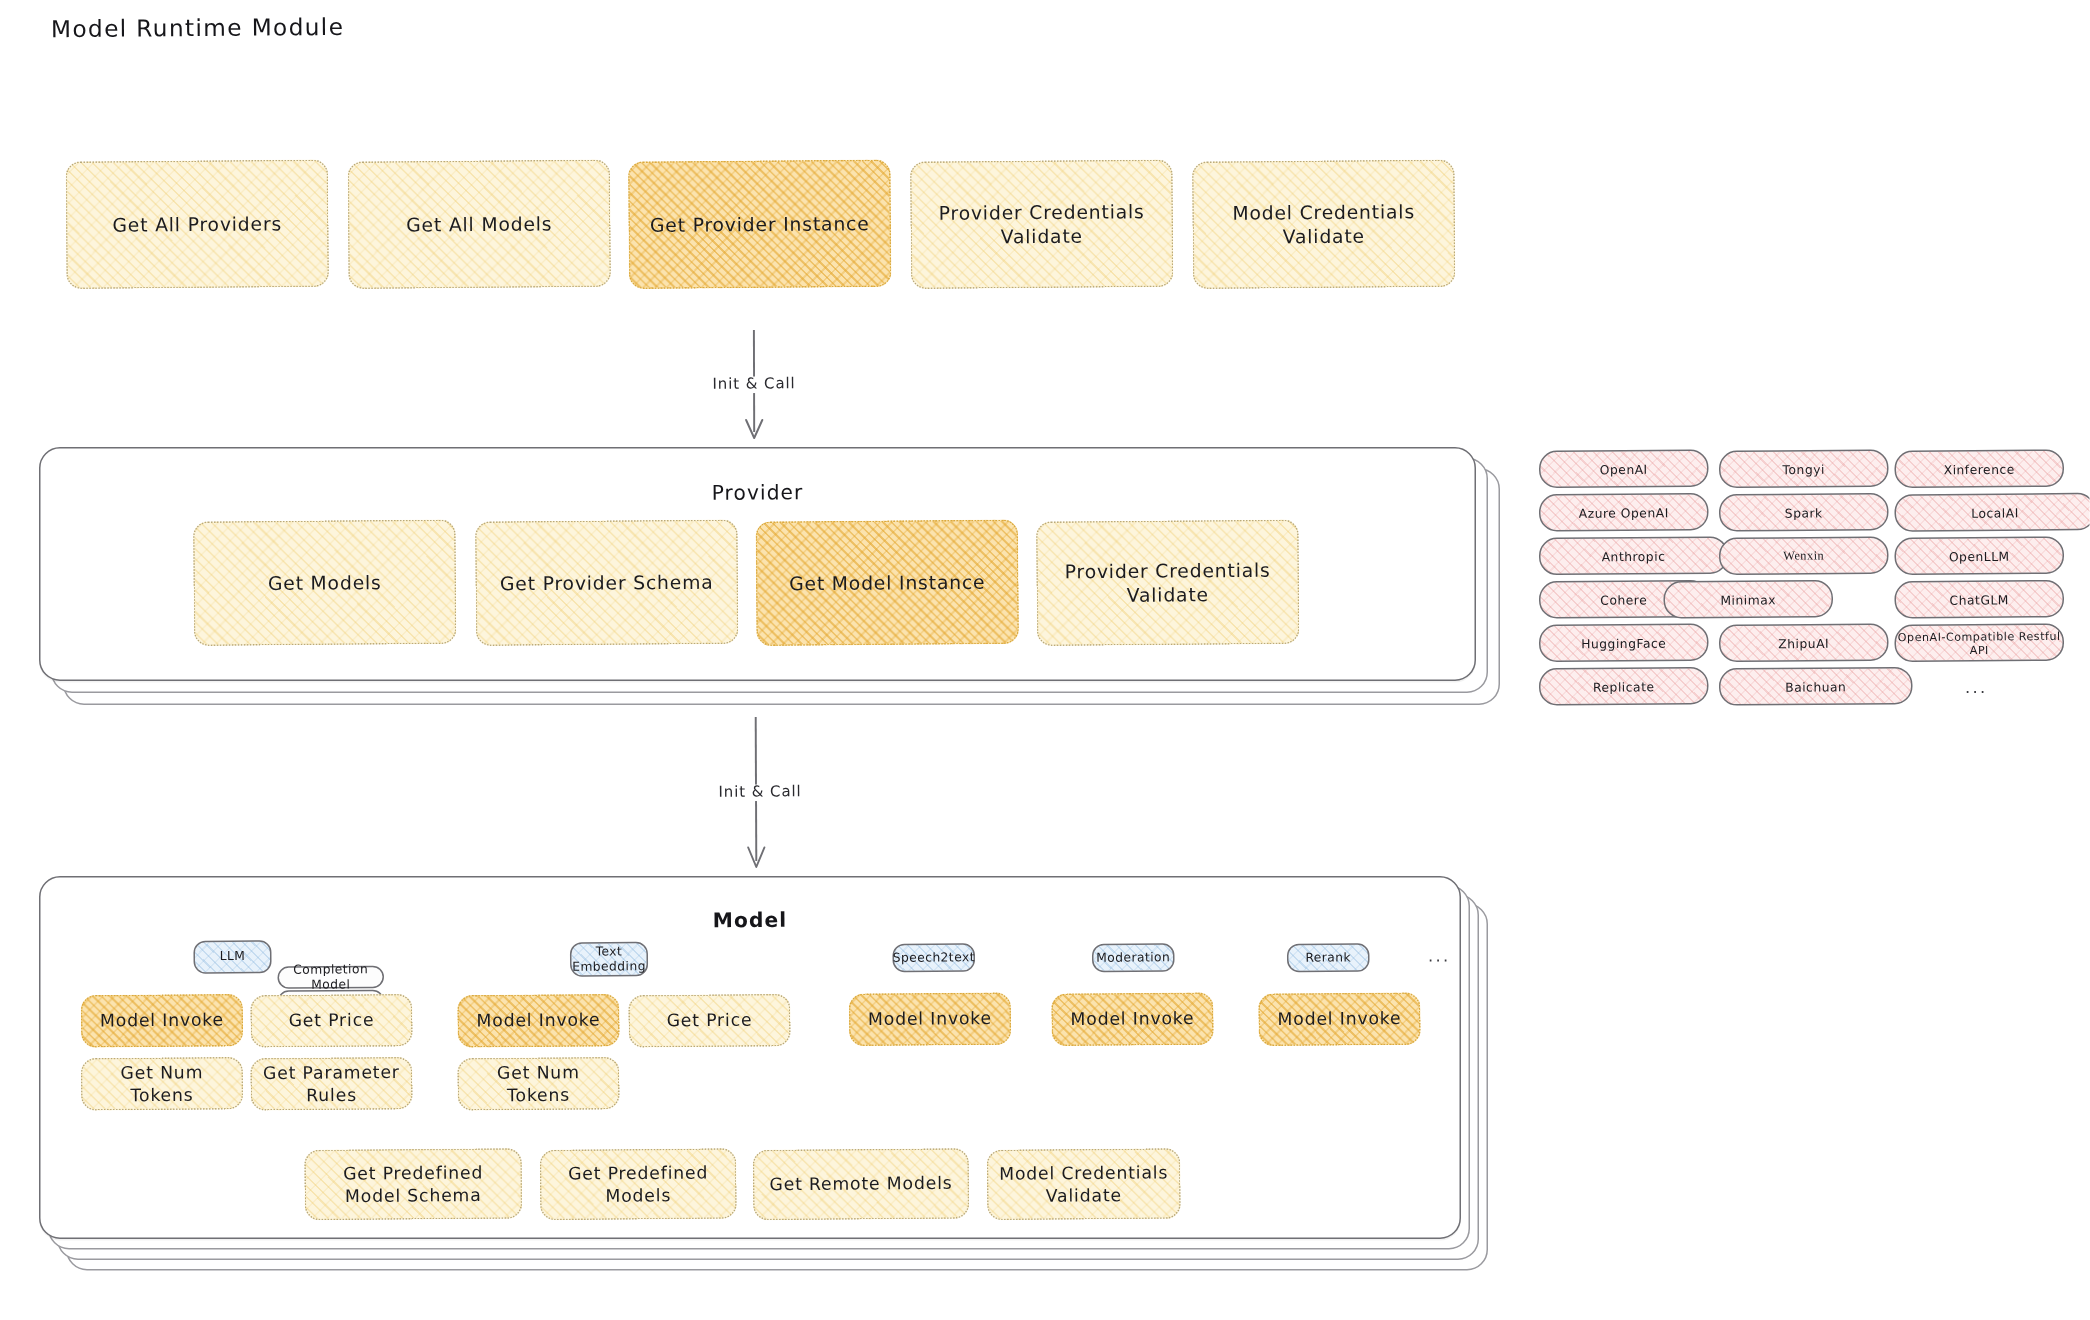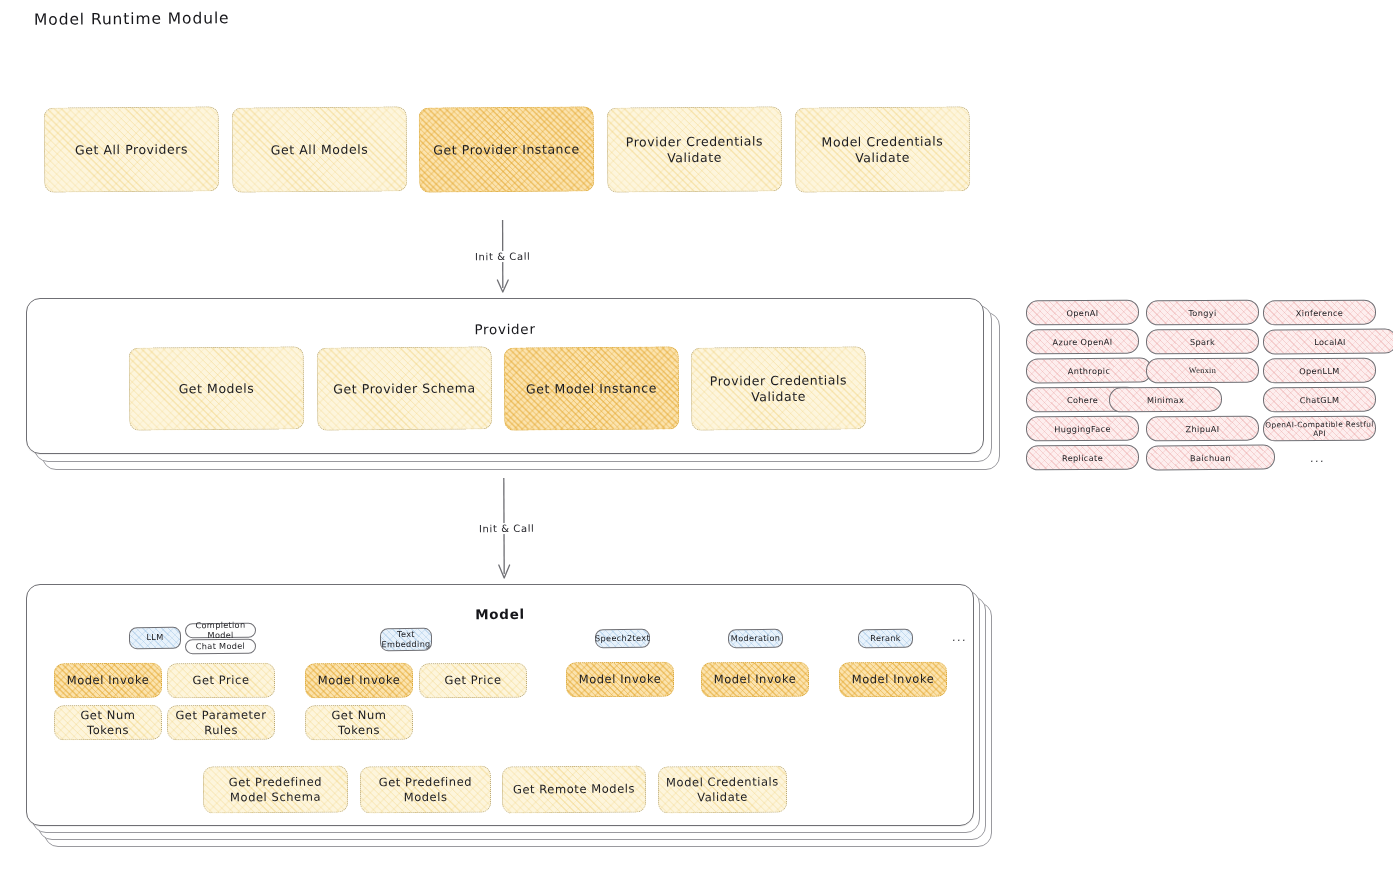--- a/index.html
+++ b/index.html
@@ -135,20 +135,21 @@
     color: #1b1b1f;
     letter-spacing: .3px;
     background-color: #e8f2fb;
     background-image:
       repeating-linear-gradient(45deg, rgba(120,170,215,.3) 0 1px, rgba(255,255,255,0) 1px 4.5px),
       repeating-linear-gradient(-45deg, rgba(120,170,215,.15) 0 1px, rgba(255,255,255,0) 1px 6px);
   }
   .badge.plain {
     background-color: #fdfdfd;
     background-image: none;
+    margin-top: 21px;
   }
 
   
   .arrow-svg { position: absolute; overflow: visible; }
   .arrow-label {
     position: absolute;
     font-size: 10px;
     color: #2a2a2f;
     letter-spacing: .6px;
     white-space: nowrap;

